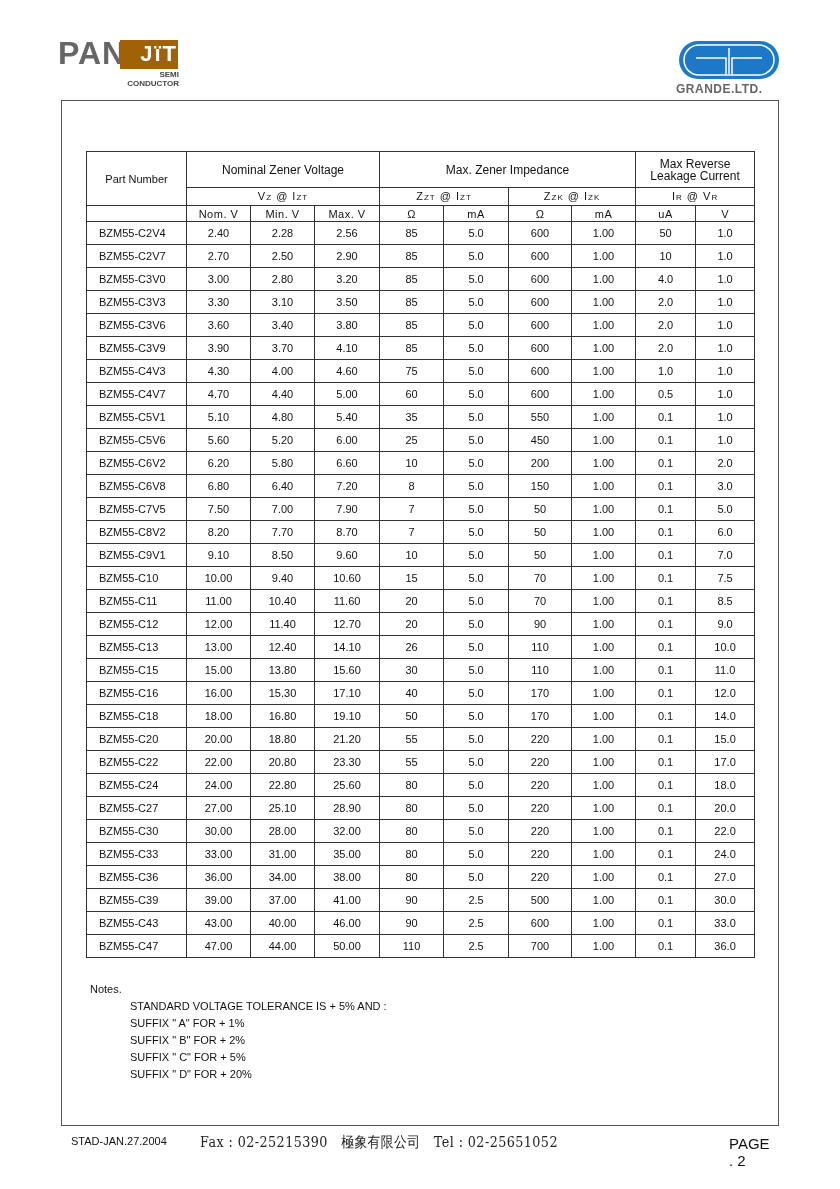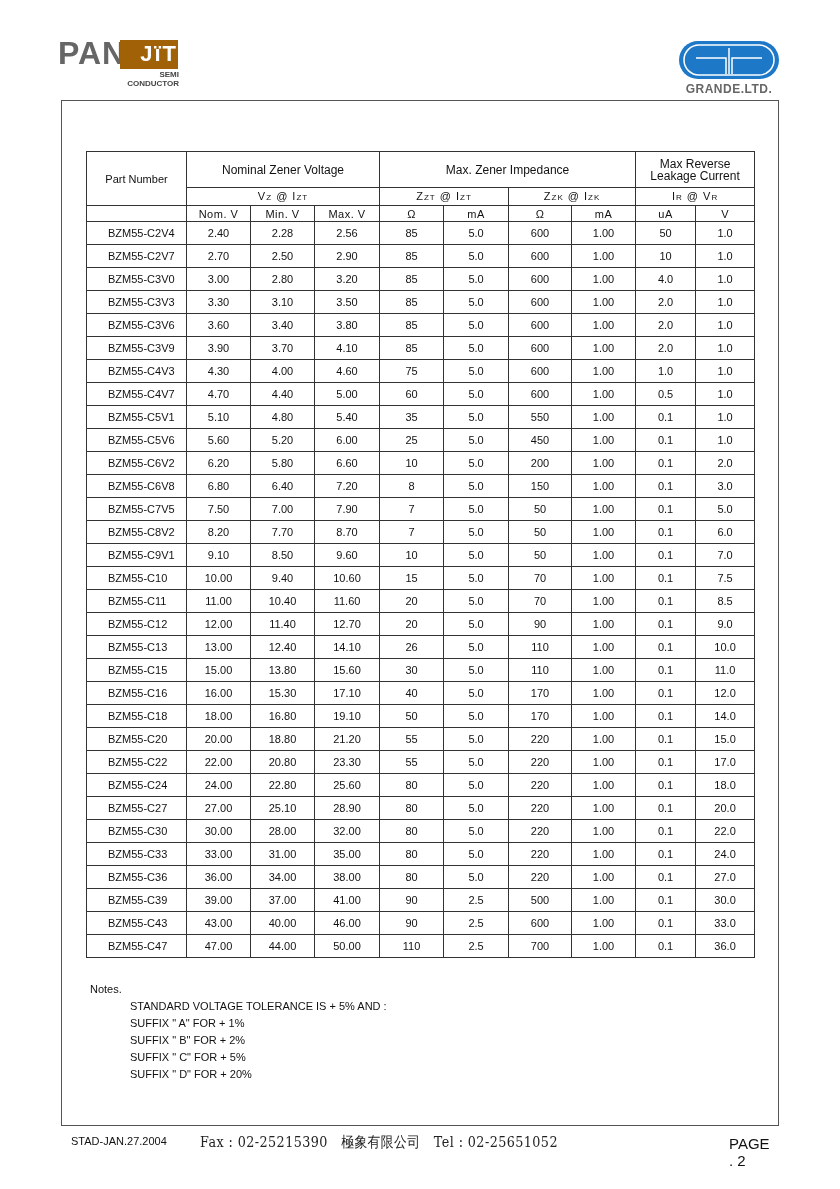--- a/index.html
+++ b/index.html
@@ -6,30 +6,30 @@
   body { width: 840px; height: 1189px; position: relative; overflow: hidden; font-family: "Liberation Sans", sans-serif; color: #111; }
 
   .panjit { position: absolute; left: 58px; top: 40px; width: 125px; height: 50px; }
   .panjit .pan { position: absolute; left: 0; top: 1px; font-family: "Liberation Sans", sans-serif; font-weight: bold; font-size: 32px; color: #666; letter-spacing: 1px; line-height: 24px; }
   .panjit .jit { position: absolute; left: 62px; top: 0; width: 58px; height: 29px; background: #a16207; color: #fff; font-weight: bold; font-size: 22px; line-height: 27px; text-align: right; letter-spacing: 2px; }
   .panjit .semi { position: absolute; right: 4px; top: 30px; font-size: 8px; font-weight: bold; color: #444; text-align: right; line-height: 9px; }
   .panjit .semi2 { position: absolute; right: 4px; top: 39px; font-size: 8px; font-weight: bold; color: #444; text-align: right; line-height: 9px; }
 
   .grande { position: absolute; left: 676px; top: 40px; width: 106px; height: 58px; }
   .grande svg { position: absolute; left: 2px; top: 0; }
-  .grande .gtxt { position: absolute; left: 0; top: 42px; width: 106px; text-align: center; font-size: 12px; font-weight: bold; color: #666; letter-spacing: 0.5px; }
+  .grande .gtxt { position: absolute; left: 0; top: 42px; width: 106px; font-size: 12px; font-weight: bold; color: #666; letter-spacing: 0.5px; }
 
   .frame { position: absolute; left: 61px; top: 100px; width: 718px; height: 1026px; border: 1px solid #555; box-sizing: border-box; }
 
   table.spec { position: absolute; left: 86px; top: 151px; width: 661px; border-collapse: collapse; table-layout: fixed; font-size: 11px; }
   table.spec td, table.spec th { border: 1px solid #333; font-weight: normal; text-align: center; padding: 0; height: 22px; line-height: 12px; }
   table.spec th.big { height: 35px; font-size: 12px; }
   table.spec th.sub { height: 17px; font-size: 11px; letter-spacing: 1px; }
   table.spec th.unit { height: 15px; font-size: 11px; letter-spacing: 0.5px; }
-  table.spec td.pn { text-align: left; padding-left: 21px; }
+  table.spec td.pn { text-align: left; padding-left: 12px; }
   table.spec tr.hd3 th { font-size: 11px; }
   .smallsub { font-size: 8px; }
 
   .notes { position: absolute; left: 90px; top: 981px; font-size: 11px; line-height: 17px; }
   .notes .item { padding-left: 40px; }
 
   .footer { position: absolute; left: 0; top: 1133px; width: 720px; height: 20px; }
   .footer .stad { position: absolute; left: 71px; top: 2px; font-size: 11px; }
   .footer .fax { position: absolute; left: 200px; top: 0; font-family: "DejaVu Serif", serif; font-size: 15px; letter-spacing: 0.5px; color: #222; transform: scaleX(0.85); transform-origin: left top; }
   .footer .page { position: absolute; left: 729px; top: 2px; font-size: 15px; }

